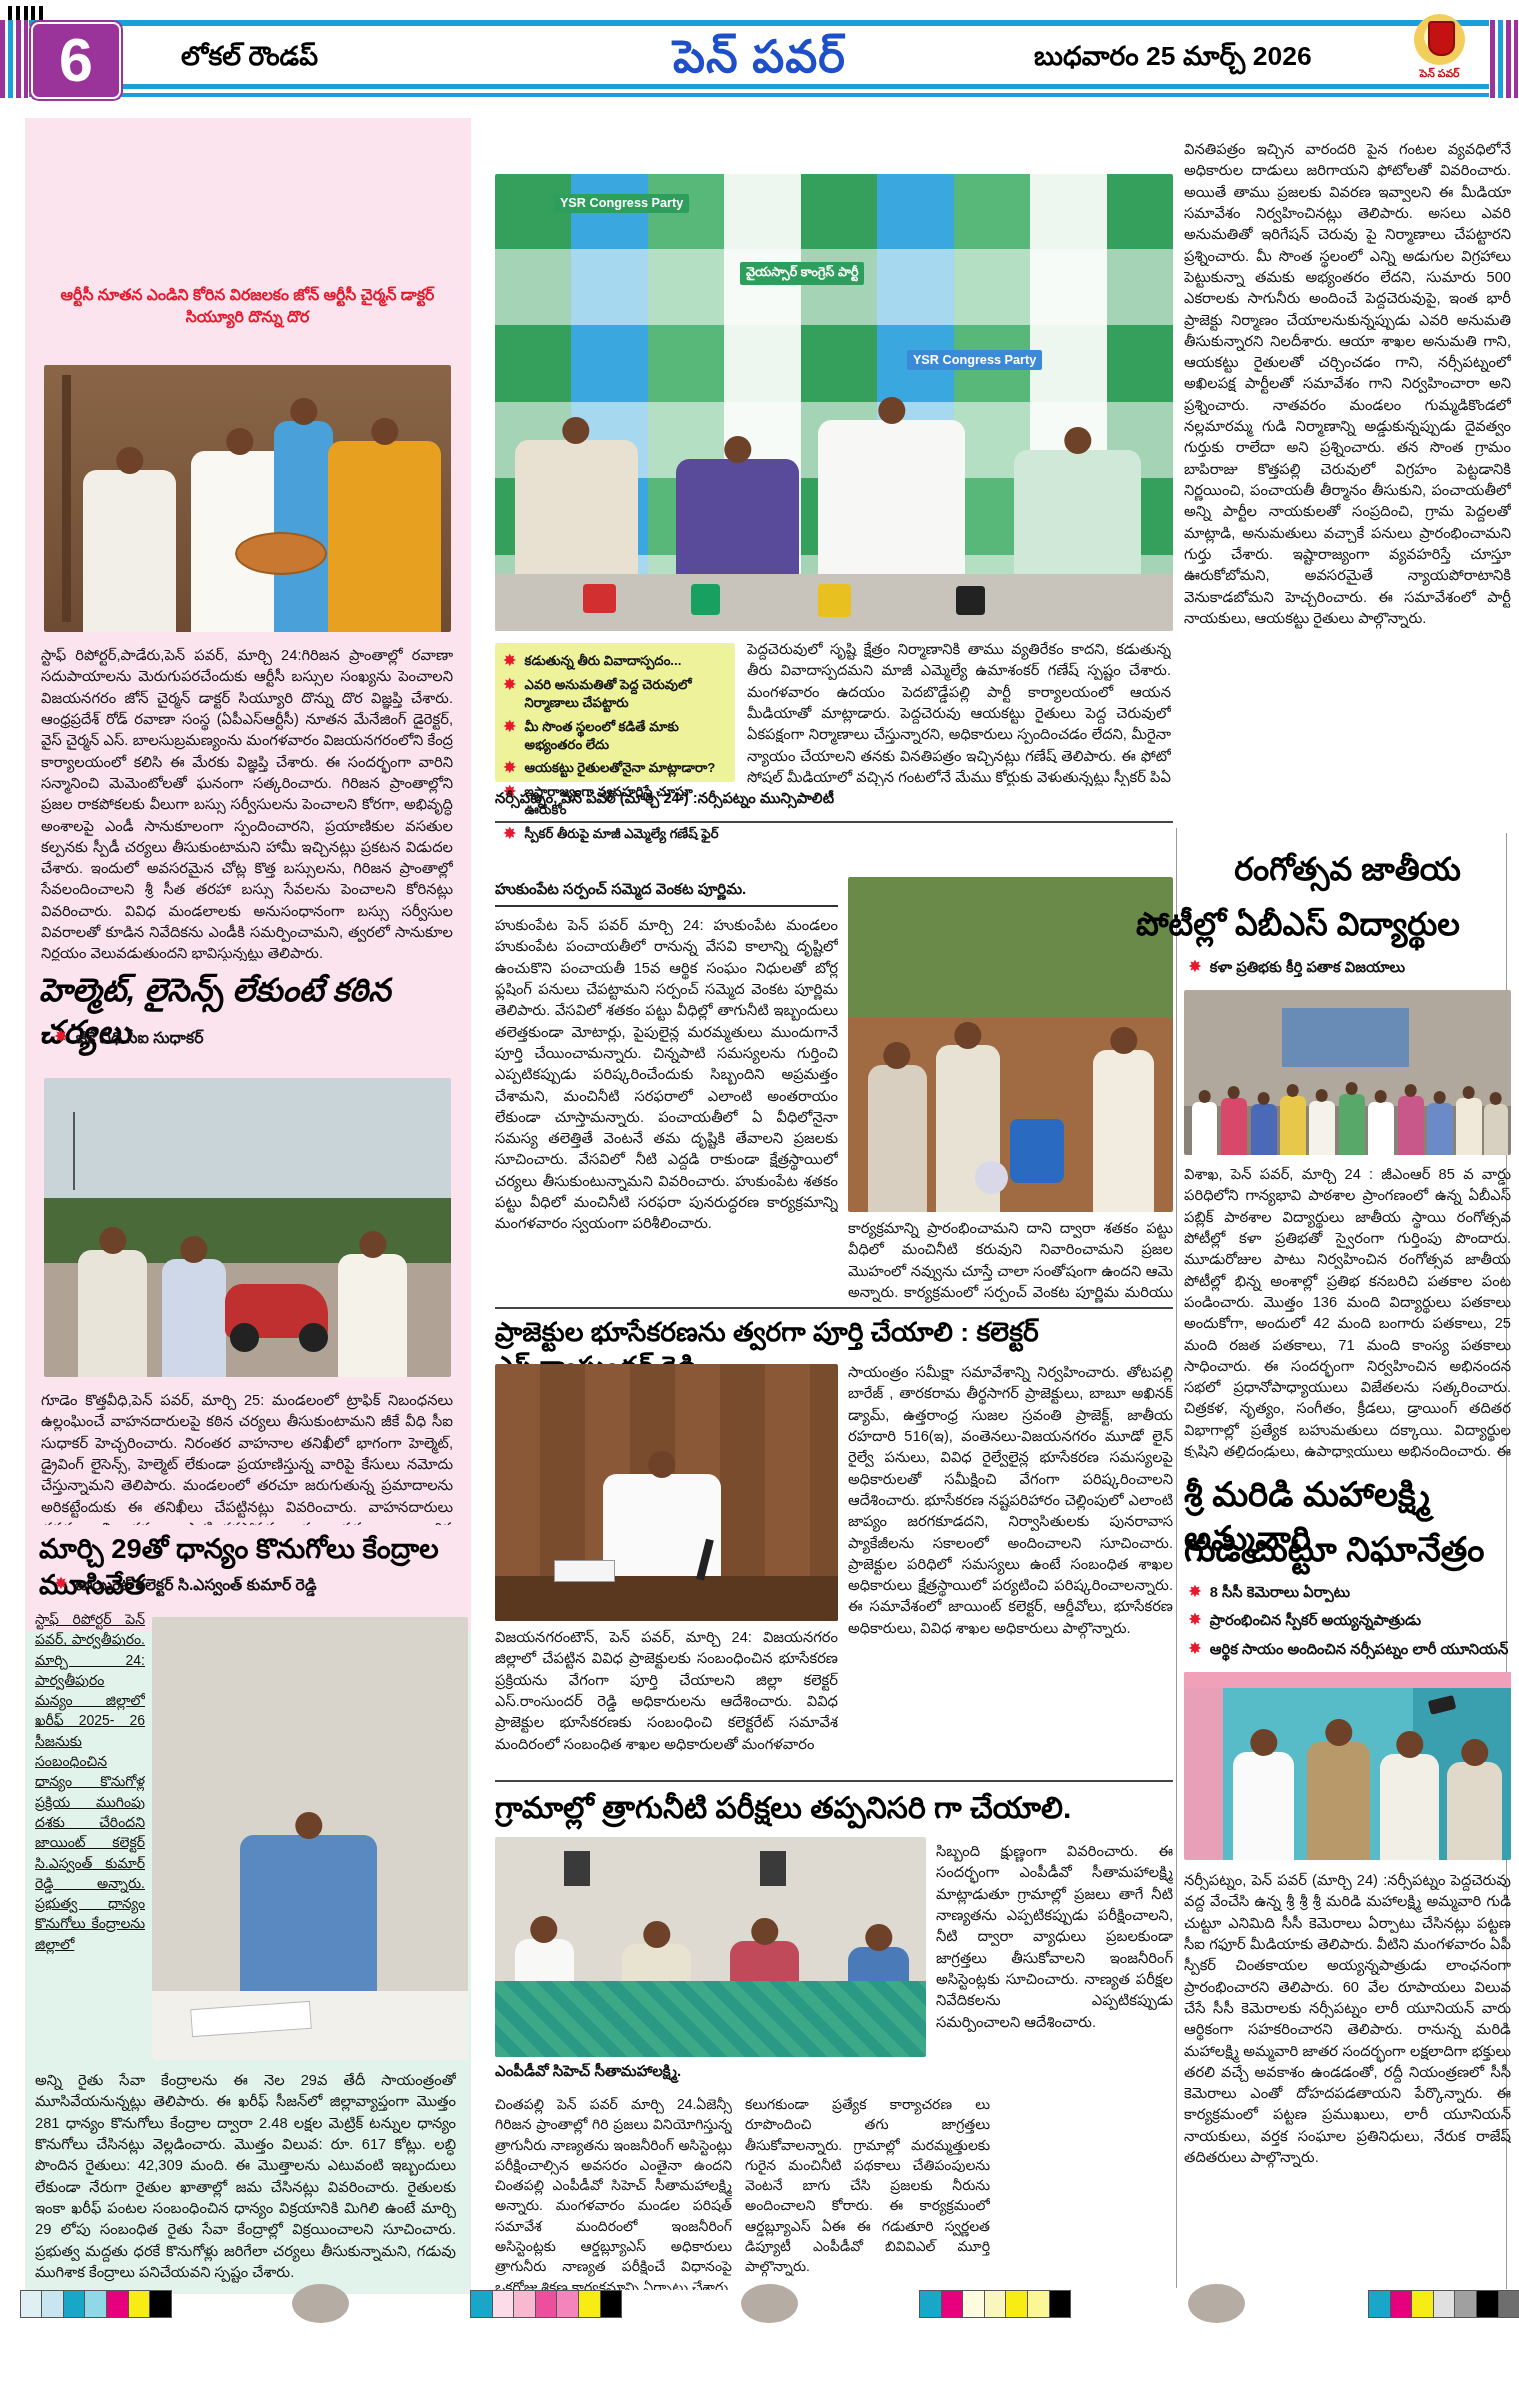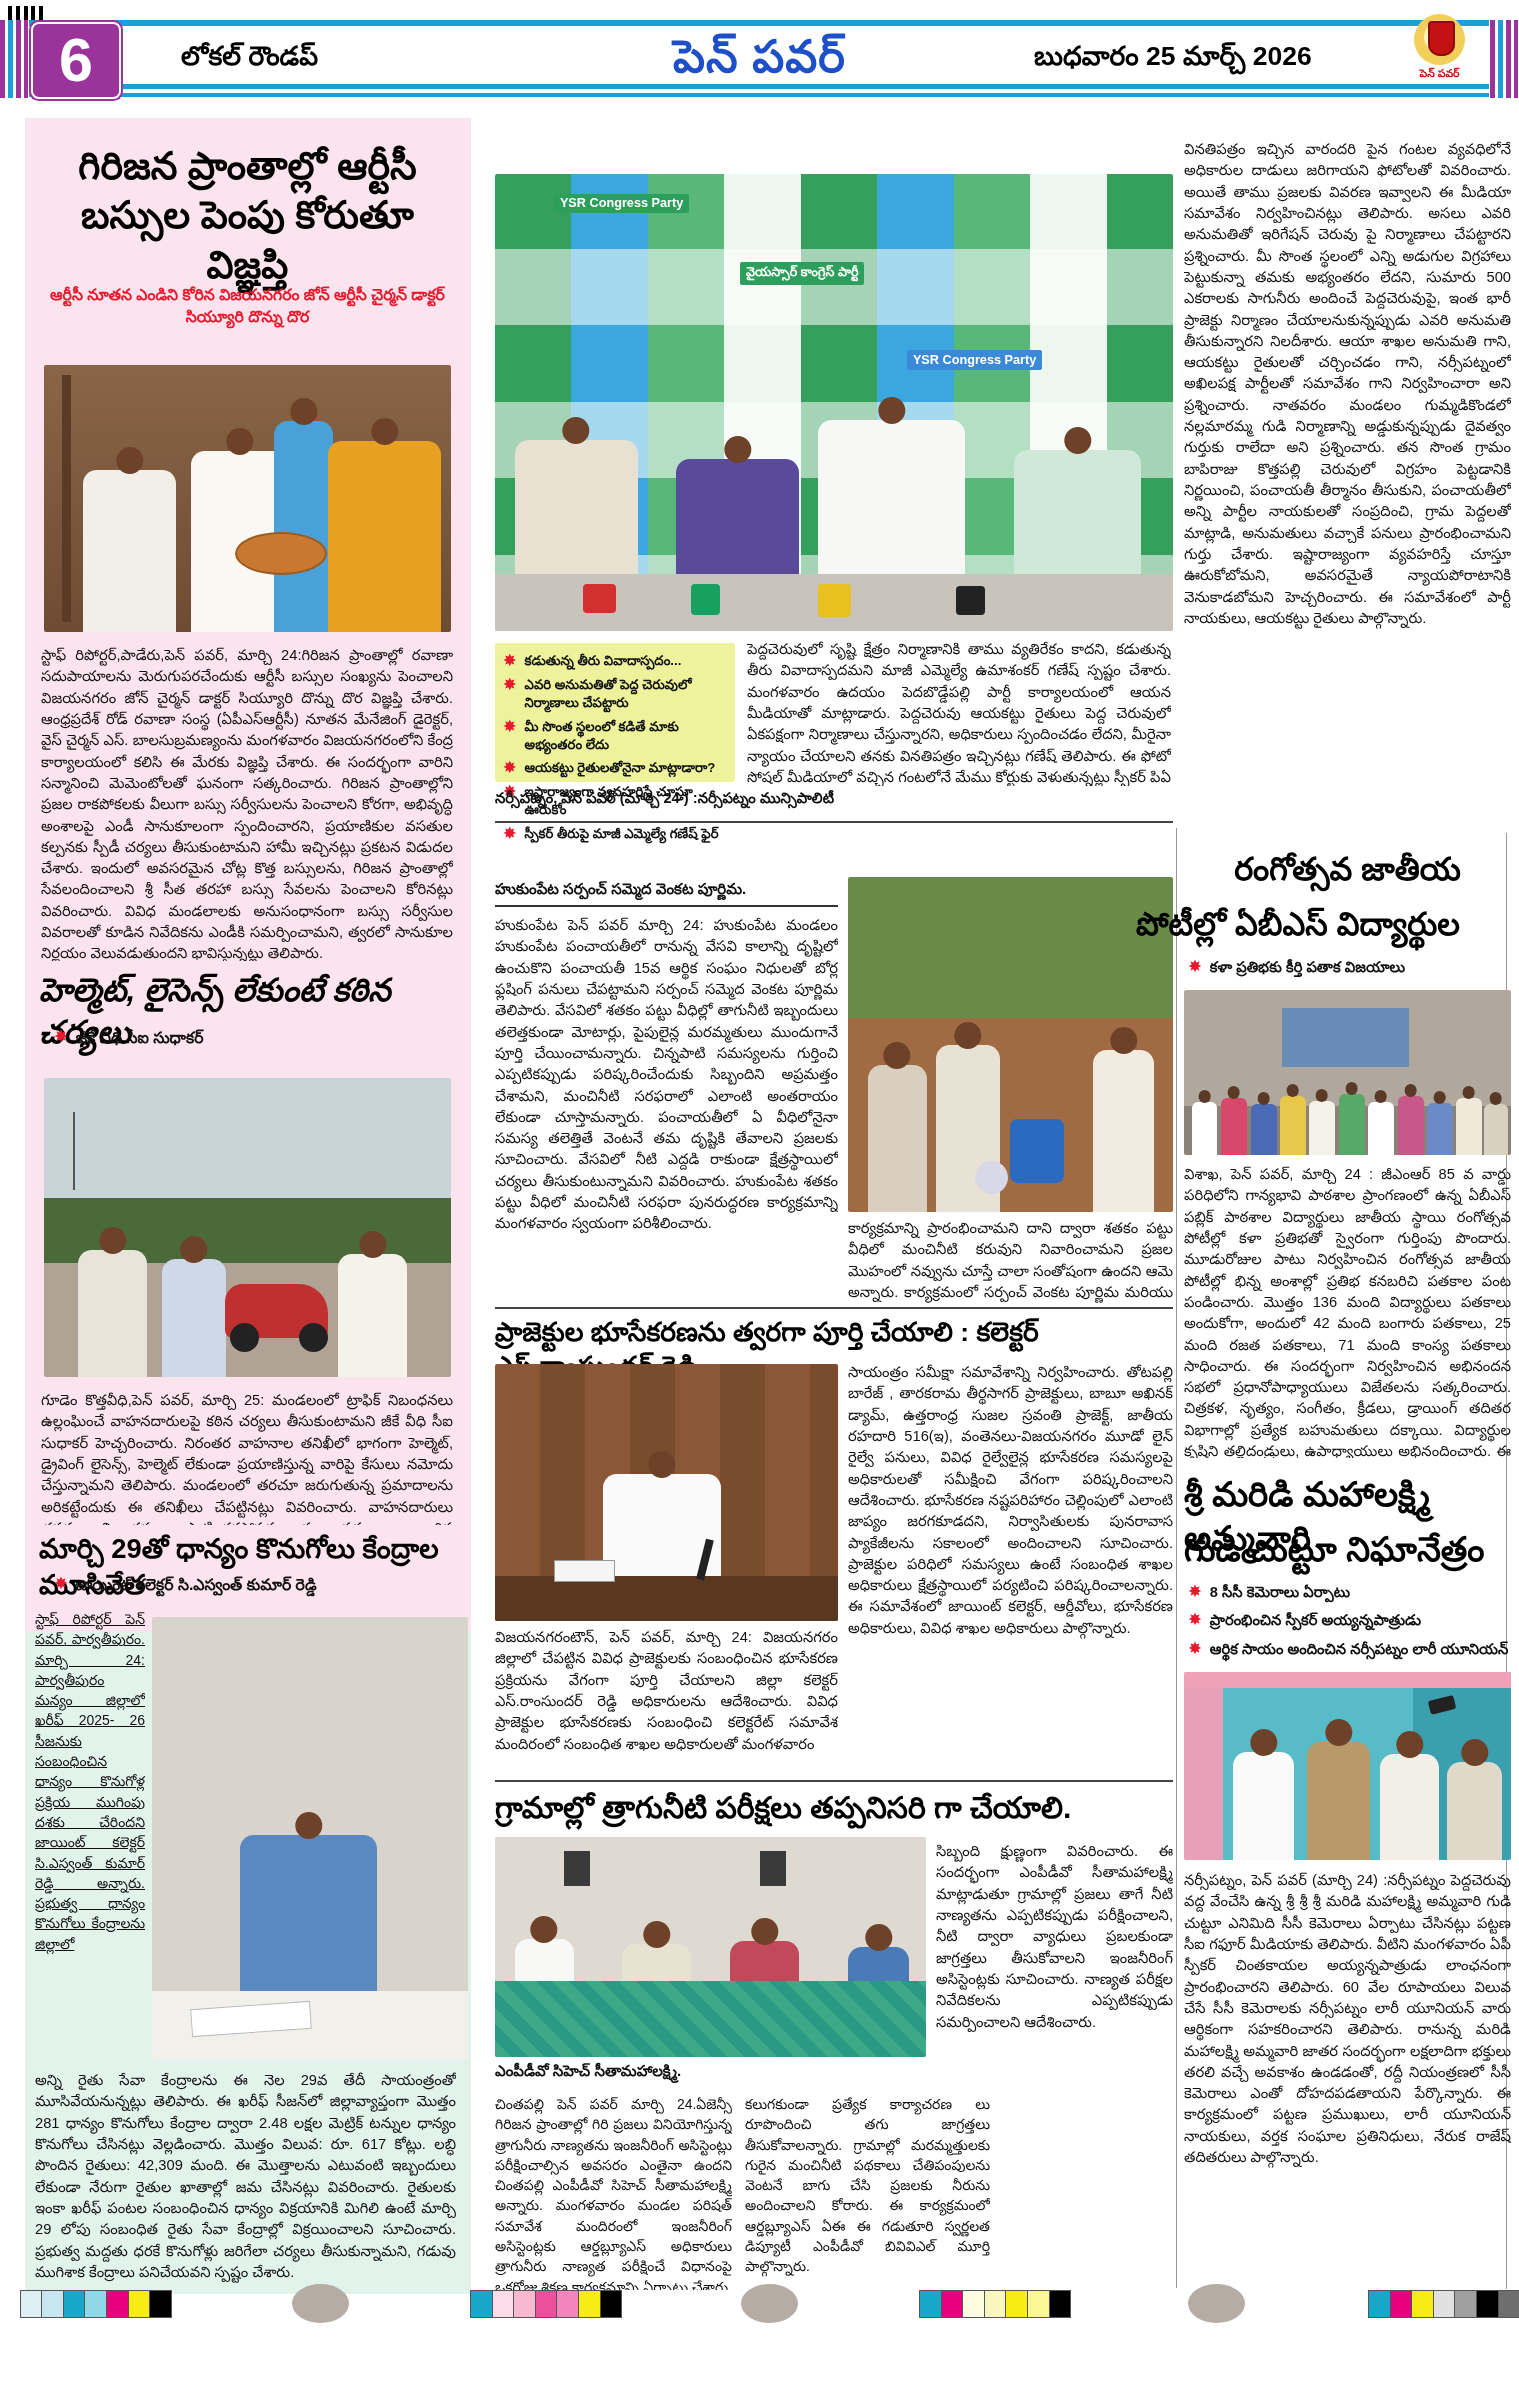--- a/index.html
+++ b/index.html
@@ -66,22 +66,21 @@
   <div class="abs logo" style="left:1409px;top:13.7px;">
     <div class="halo">
         <div class="shield"></div>
       </div>
     <div class="lg-text">పెన్ పవర్</div>
   </div>
 
   <div class="abs pinkbox" style="left:24.5px;top:118px;width:446px;height:1514px;"></div>
   <div class="abs mintbox" style="left:24.5px;top:1632px;width:446px;height:662px;"></div>
 
-  <div class="abs headline" style="left:39px;top:142px;width:417px;font-size:38px;text-align:center;">గిరిజన ప్రాంతాల్లో ఆర్టీసీ బస్సుల పెంపు కోరుతూ విజ్ఞప్తి</div>
-  <div class="abs red-sub" style="left:37px;top:286px;width:421px;font-size:15.7px;">ఆర్టీసీ నూతన ఎండిని కోరిన విజయనగరం జోన్ ఆర్టీసీ చైర్మన్ డాక్టర్ సియ్యూరి దొన్ను దొర</div>
+  <div class="abs red-sub" style="left:37px;top:286px;width:421px;font-size:15.7px;">ఆర్టీసీ నూతన ఎండిని కోరిన విరజలకం జోన్ ఆర్టీసీ చైర్మన్ డాక్టర్ సియ్యూరి దొన్ను దొర</div>
 
   <div class="ph" style="left:44px;top:365px;width:407px;height:267px;background:linear-gradient(#8a6547,#6e4c33);">
     <div class="abs" style="left:17.6px;top:9.8px;width:9.8px;height:247px;background:#5a3c26;"></div>
     <div class="pp" style="left:39px;width:93px;height:162px;background:#f2efe8;"></div>
     <div class="pp" style="left:147px;width:98px;height:181px;background:#faf8f2;"></div>
     <div class="pp" style="left:230px;width:59px;height:211px;background:#4aa0d8;"></div>
     <div class="pp" style="left:284px;width:113px;height:191px;background:#e8a020;"></div>
     <div class="abs" style="left:191px;top:167px;width:88px;height:39px;border-radius:50%;background:#c87830;border:2.9px solid #9a5a20;"></div>
   </div>
 

